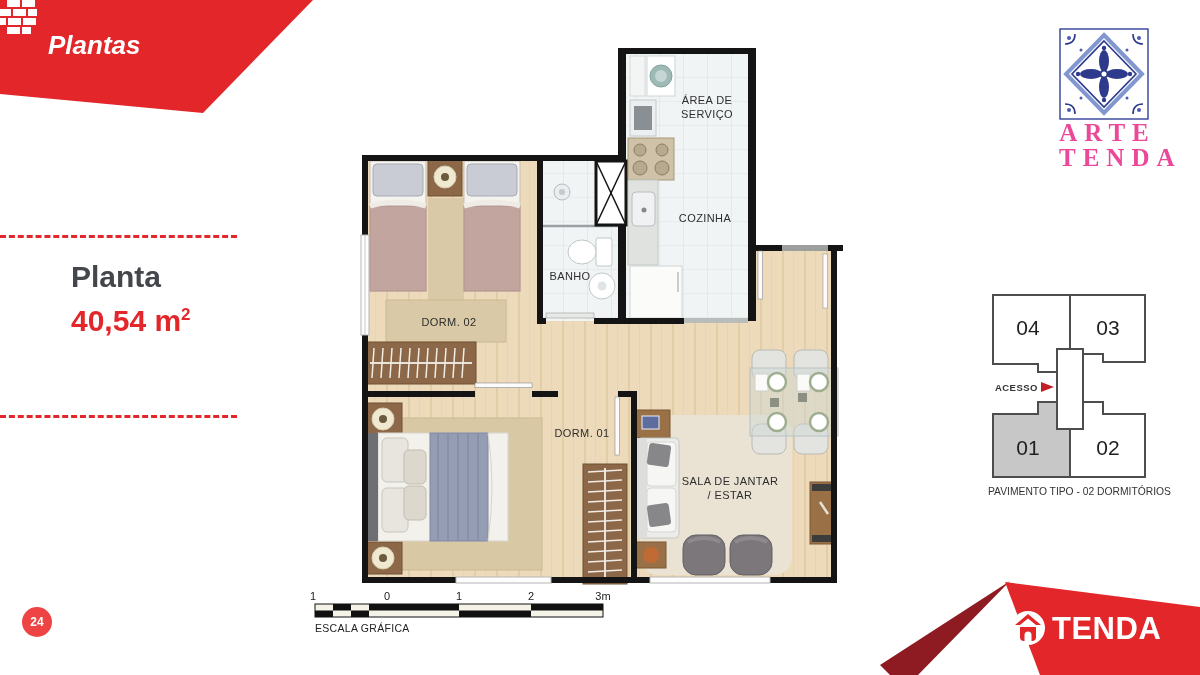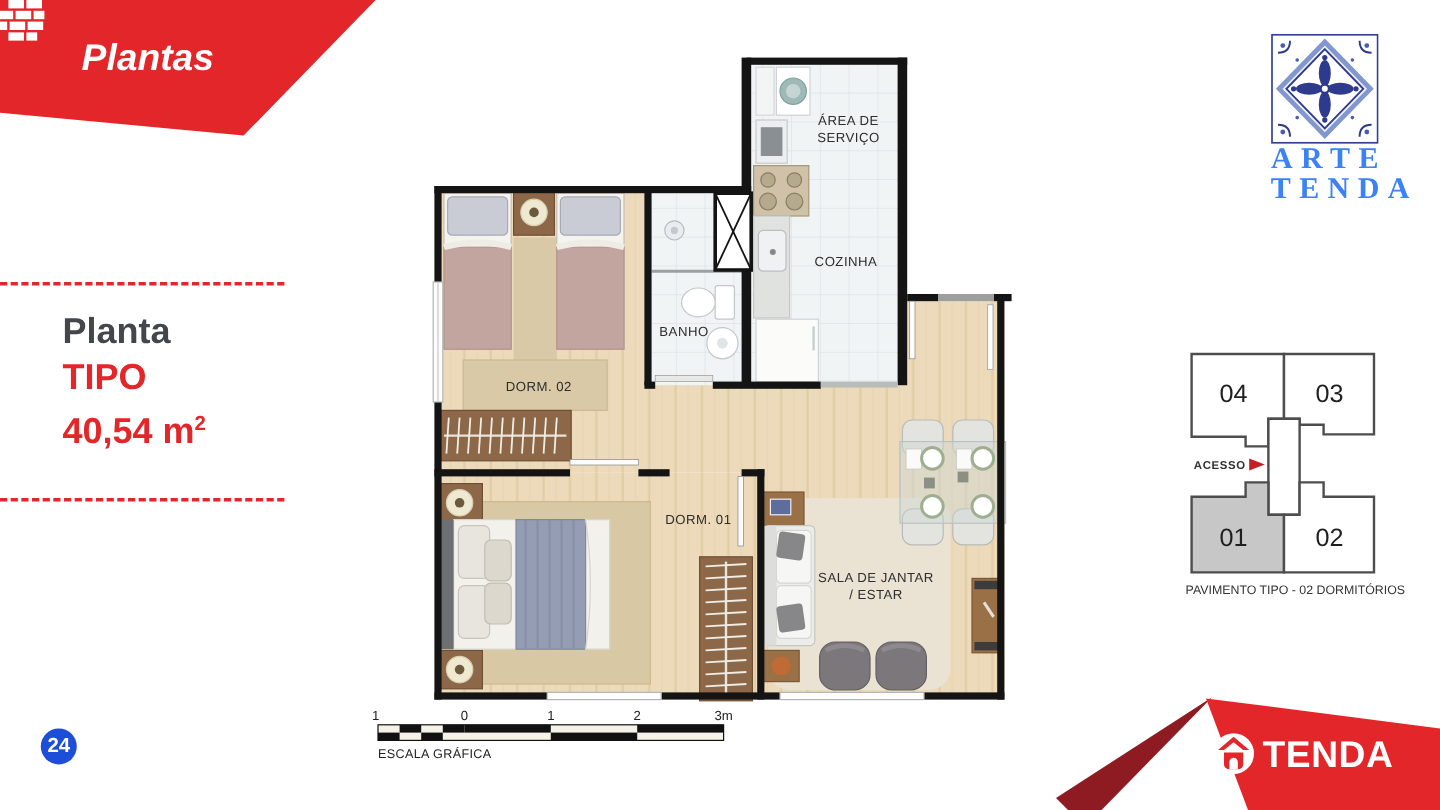--- a/index.html
+++ b/index.html
@@ -1,50 +1,50 @@
 <!DOCTYPE html>
 <html><head>
 <meta charset="utf-8">
 <style>
   html,body{margin:0;padding:0;}
   body{width:1200px;height:675px;position:relative;background:#ffffff;overflow:hidden;
        font-family:"Liberation Sans", sans-serif;}
   
   .top-banner{position:absolute;left:0;top:0;width:340px;height:120px;}
   .top-banner svg{position:absolute;left:0;top:0;}
-  .banner-title{position:absolute;left:68px;top:30px;width:120px;
-      font-size:31px;font-weight:700;font-style:italic;color:#ffffff;letter-spacing:0;}
+  .banner-title{position:absolute;left:48px;top:30px;width:120px;
+      font-size:26px;font-weight:700;font-style:italic;color:#ffffff;letter-spacing:0;}
   .brick-icon{position:absolute;left:186px;top:31px;}
   
   .dash-line{position:absolute;left:0;width:237px;height:0;border-top:3px dashed #e22629;}
   .dash-top{top:235px;}
   .dash-bottom{top:415px;}
   .info-block{position:absolute;left:52px;top:258px;line-height:38px;font-weight:700;}
-  .info-line{font-size:30px;color:#43474b;white-space:nowrap;}
+  .info-line{font-size:30px;color:#43474b;white-space:nowrap;margin-left:19px;}
   .red{color:#e22629;}
   .info-area sup{font-size:17px;}
   
   .arte-logo{position:absolute;left:1052px;top:28px;width:104px;text-align:center;}
   .arte-tile{margin:0 auto;display:block;}
-  .arte-word{font-family:"Liberation Serif", serif;font-weight:700;color:#3b82f6;
+  .arte-word{font-family:"Liberation Serif", serif;font-weight:700;color:#ec4899;
       font-size:25px;line-height:25px;letter-spacing:7px;text-indent:7px;}
   
   .keyplan{position:absolute;left:978px;top:290px;}
   .kp-num{font-size:21px;fill:#1f1f1f;}
   .kp-acesso{font-size:9.5px;font-weight:700;fill:#333;letter-spacing:.5px;}
   .kp-caption{font-size:10.3px;fill:#333;}
   
   .floorplan{position:absolute;left:300px;top:30px;}
   .room-label{font-size:11px;fill:#2d2d2d;letter-spacing:.4px;}
   .scale-tick{font-size:11px;fill:#222;}
   .scale-caption{font-size:10.5px;fill:#222;letter-spacing:.3px;}
   
   .page-circle{position:absolute;left:22px;top:607px;width:30px;height:30px;border-radius:50%;
-      background:#1d4ed8;color:#fff;font-size:17px;font-weight:700;
-      display:flex;align-items:center;justify-content:center;margin-left:12px;}
+      background:#ef4444;color:#fff;font-size:12px;font-weight:700;
+      display:flex;align-items:center;justify-content:center;}
   .tenda-banner{position:absolute;left:860px;top:555px;width:340px;height:120px;}
   .tenda-word{font-size:31px;font-weight:700;fill:#ffffff;letter-spacing:.5px;}
 </style>
 </head>
 <body>
 
 <div class="top-banner">
   <svg width="340" height="120" viewBox="0 0 340 120">
     <polygon points="0,0 313,0 203,113 0,94" fill="#e22629"></polygon>
   </svg>
@@ -62,21 +62,20 @@
       <rect x="7" y="27" width="13" height="7"></rect>
         <rect x="22" y="27" width="9" height="7"></rect>
     </g>
   </svg>
 </div>
 
 <div class="dash-line dash-top"></div>
 <div class="dash-line dash-bottom"></div>
 <div class="info-block">
   <div class="info-line">Planta</div>
-  <div class="info-line red">TIPO</div>
   <div class="info-line red info-area"><span>40,54 m</span><sup>2</sup></div>
 </div>
 
 <div class="arte-logo">
   <svg class="arte-tile" width="90" height="92" viewBox="0 0 90 92">
     <rect x="1" y="1" width="88" height="90" fill="#ffffff" stroke="#32409a" stroke-width="1.4"></rect>
     <path d="M45 7 L83 46 L45 85 L7 46 Z" fill="#eef1fa" stroke="#8296cf" stroke-width="4"></path>
     <path d="M45 13 L77 46 L45 79 L13 46 Z" fill="#ffffff" stroke="#2e3a8c" stroke-width="1.6"></path>
     <g fill="#2e3a8c">
       <ellipse cx="45" cy="33" rx="5" ry="11"></ellipse>

